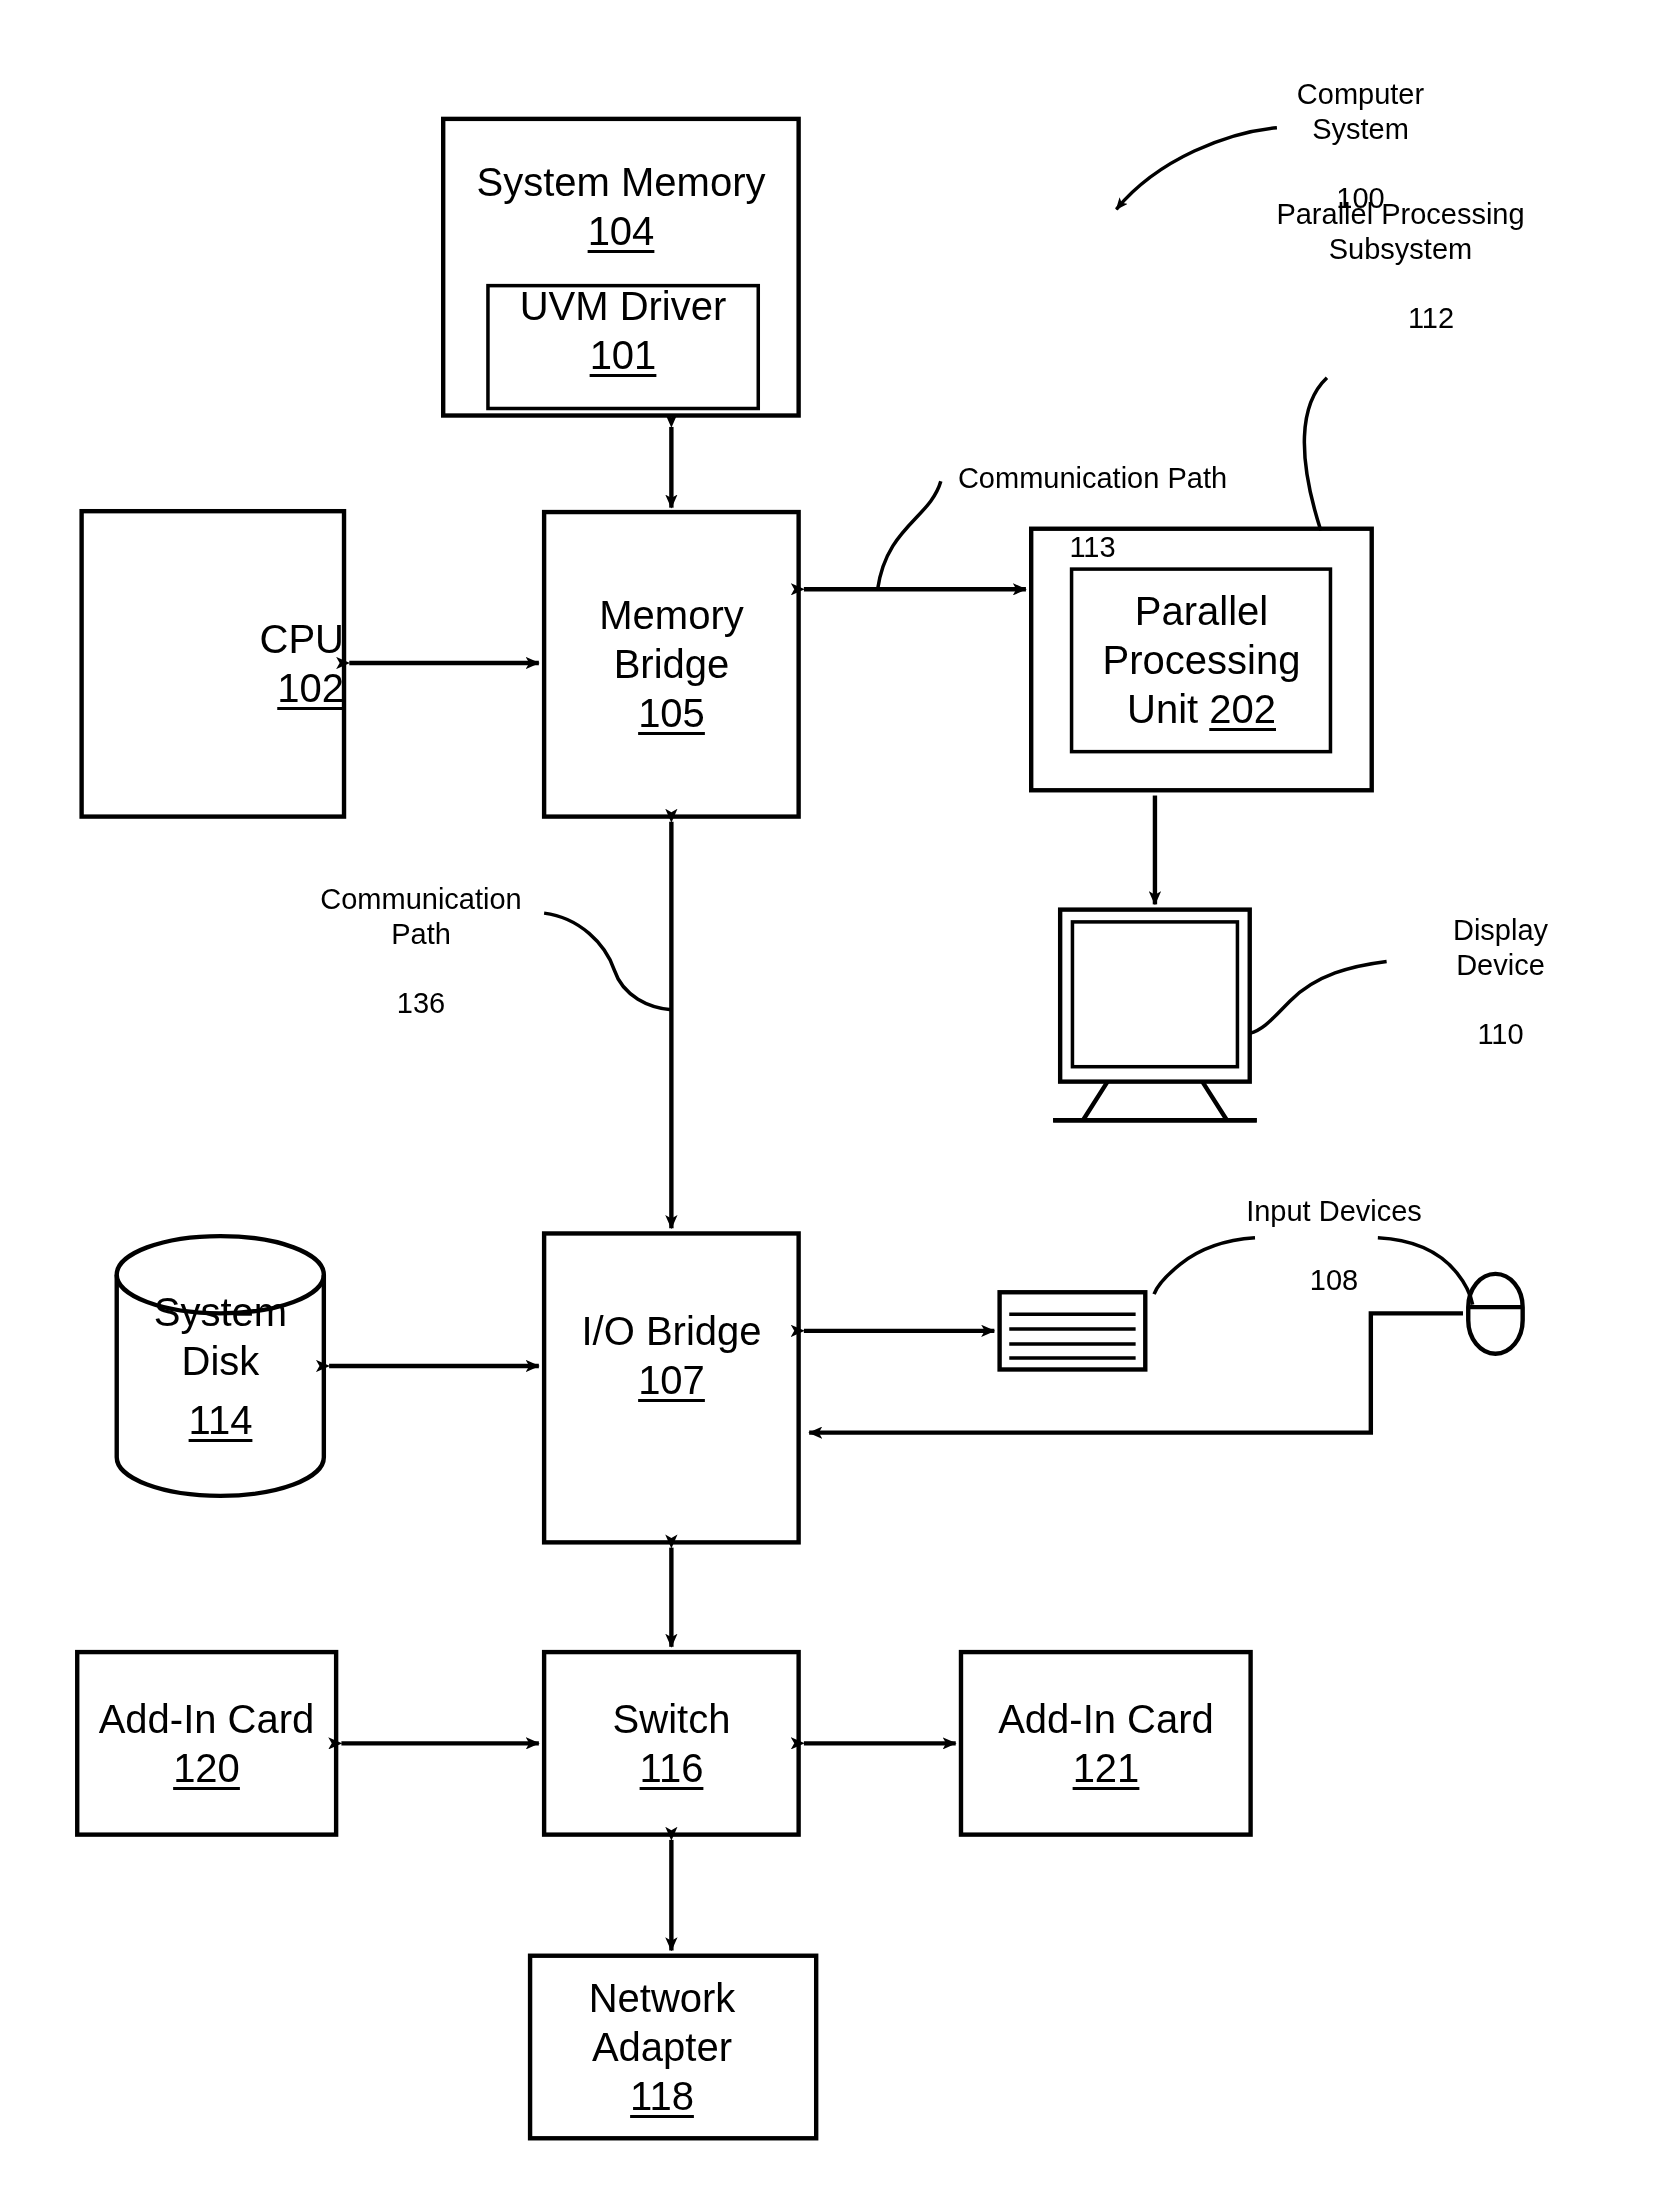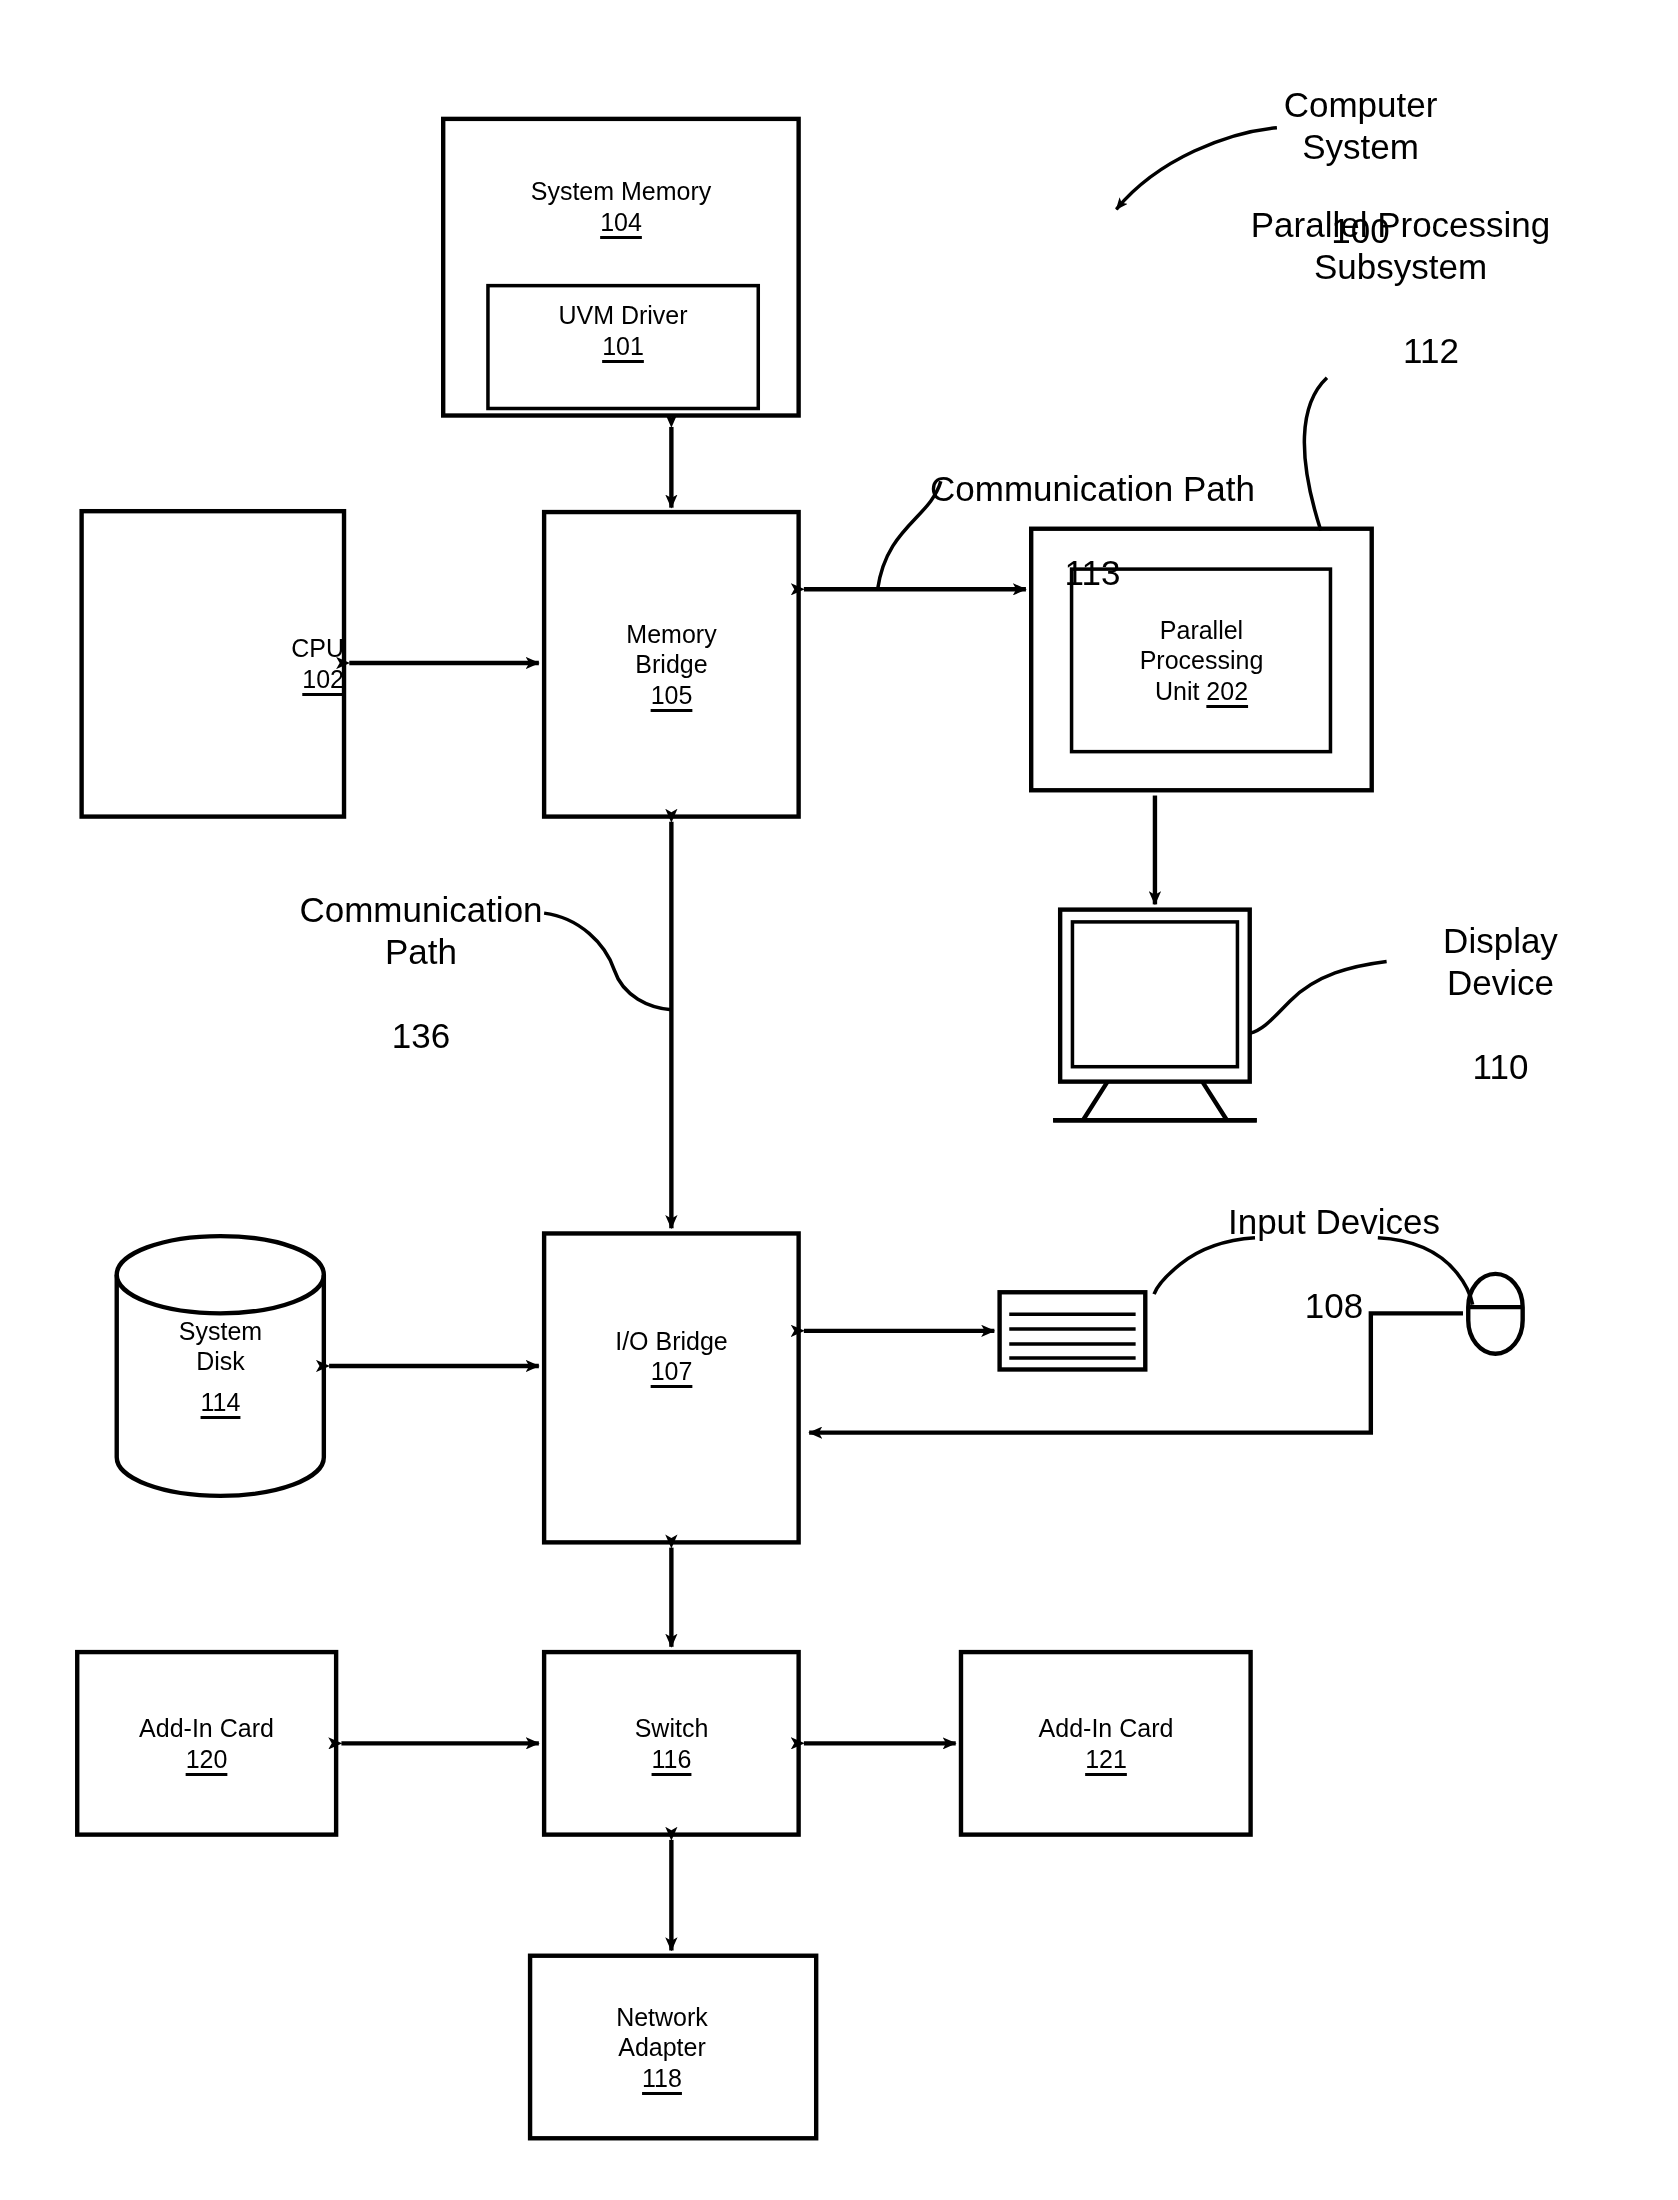--- a/index.html
+++ b/index.html
@@ -26,30 +26,30 @@
     width: 1678px;
     height: 2201px;
   }
   .boxlabel {
     position: absolute;
     display: flex;
     flex-direction: column;
     align-items: center;
     justify-content: center;
     text-align: center;
-    font-size: 25px;
+    font-size: 40px;
     line-height: 1.22;
     letter-spacing: 0px;
     white-space: pre-line;
     pointer-events: none;
   }
   .annot {
     position: absolute;
     text-align: center;
-    font-size: 35px;
+    font-size: 29px;
     line-height: 1.2;
     white-space: pre-line;
   }
   .ref {
     text-decoration: underline;
     text-underline-offset: 5.3px;
     text-decoration-thickness: 2.6px;
   }
   .inlineref {
     text-decoration: underline;

